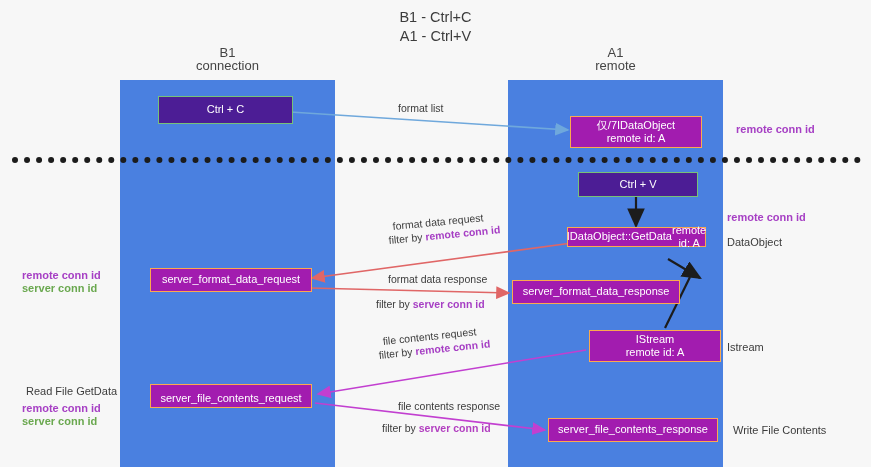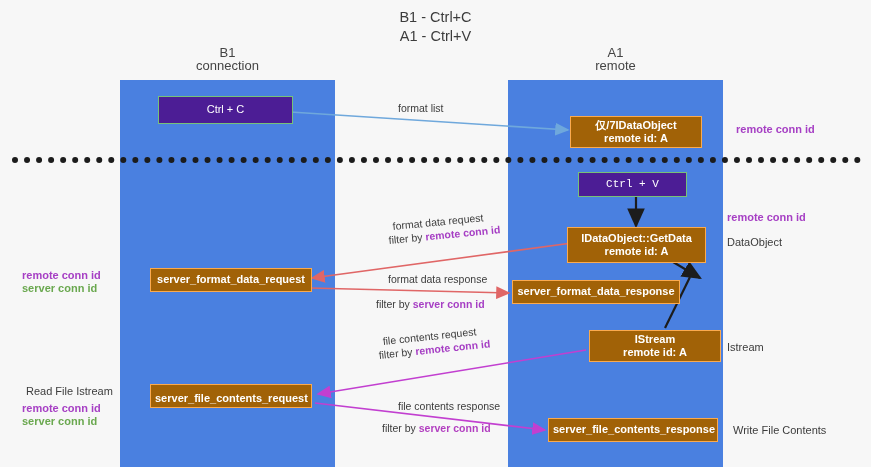--- a/index.html
+++ b/index.html
@@ -50,21 +50,21 @@
     line-height: 13.5px;
     display: flex;
     align-items: center;
     justify-content: center;
     text-align: center;
     padding: 2px 4px;
     border: 1px solid rgba(255,255,255,0.55);
     z-index: 4;
   }
   .node.green { background: #4c1d95; border-color: #77c277; }
-  .node.orange { background: #a16207; border-color: #fbaa4e; font-weight: bold; }
+  .node.orange { background: #a21caf; border-color: #fbaa4e; }
   .node span { display: block; width: 100%; }
 
   .side-label {
     position: absolute;
     font-size: 11px;
     line-height: 13.5px;
     white-space: nowrap;
     z-index: 5;
   }
   .c-purple { color: #a63fc4; font-weight: bold; }
@@ -155,25 +155,25 @@
 
   <div class="node green" style="left:158px; top:96px; width:135px; height:28px;">
     <span>Ctrl + C</span>
   </div>
 
   <div class="node orange" style="left:570px; top:116px; width:132px; height:32px; flex-direction:column;">
     <span>仅/7IDataObject</span>
     <span>remote id: A</span>
   </div>
 
-  <div class="node green" style="left:578px; top:172px; width:109px; height:25px;font-family:Liberation Mono, monospace;">
+  <div class="node green" style="left:578px; top:172px; width:120px; height:25px;">
     <span>Ctrl + V</span>
   </div>
 
-  <div class="node orange" style="left:567px; top:227px; width:139px; height:36px; flex-direction:column;">
+  <div class="node orange" style="left:567px; top:227px; width:139px; height:20px; flex-direction:row;">
     <span>IDataObject::GetData</span>
     <span>remote id: A</span>
   </div>
 
   <div class="node orange" style="left:150px; top:268px; width:162px; height:24px;">
     <span>server_format_data_request</span>
   </div>
 
   <div class="node orange" style="left:512px; top:280px; width:168px; height:24px;">
     <span>server_format_data_response</span>
@@ -216,17 +216,17 @@
 
   <div class="side-label c-purple" style="left:736px; top:123px;">remote conn id</div>
   <div class="side-label c-purple" style="left:727px; top:211px;">remote conn id</div>
   <div class="side-label c-dark" style="left:727px; top:236px;">DataObject</div>
   <div class="side-label c-dark" style="left:727px; top:341px;">Istream</div>
   <div class="side-label c-dark" style="left:733px; top:424px;">Write File Contents</div>
 
   <div class="side-label c-purple" style="left:22px; top:269px;">remote conn id</div>
   <div class="side-label c-green" style="left:22px; top:282px;">server conn id</div>
 
-  <div class="side-label c-dark" style="left:26px; top:385px;">Read File Istream</div>
+  <div class="side-label c-dark" style="left:26px; top:385px;">Read File GetData</div>
   <div class="side-label c-purple" style="left:22px; top:402px;">remote conn id</div>
   <div class="side-label c-green" style="left:22px; top:415px;">server conn id</div>
 
 </div>
 
 </body></html>

